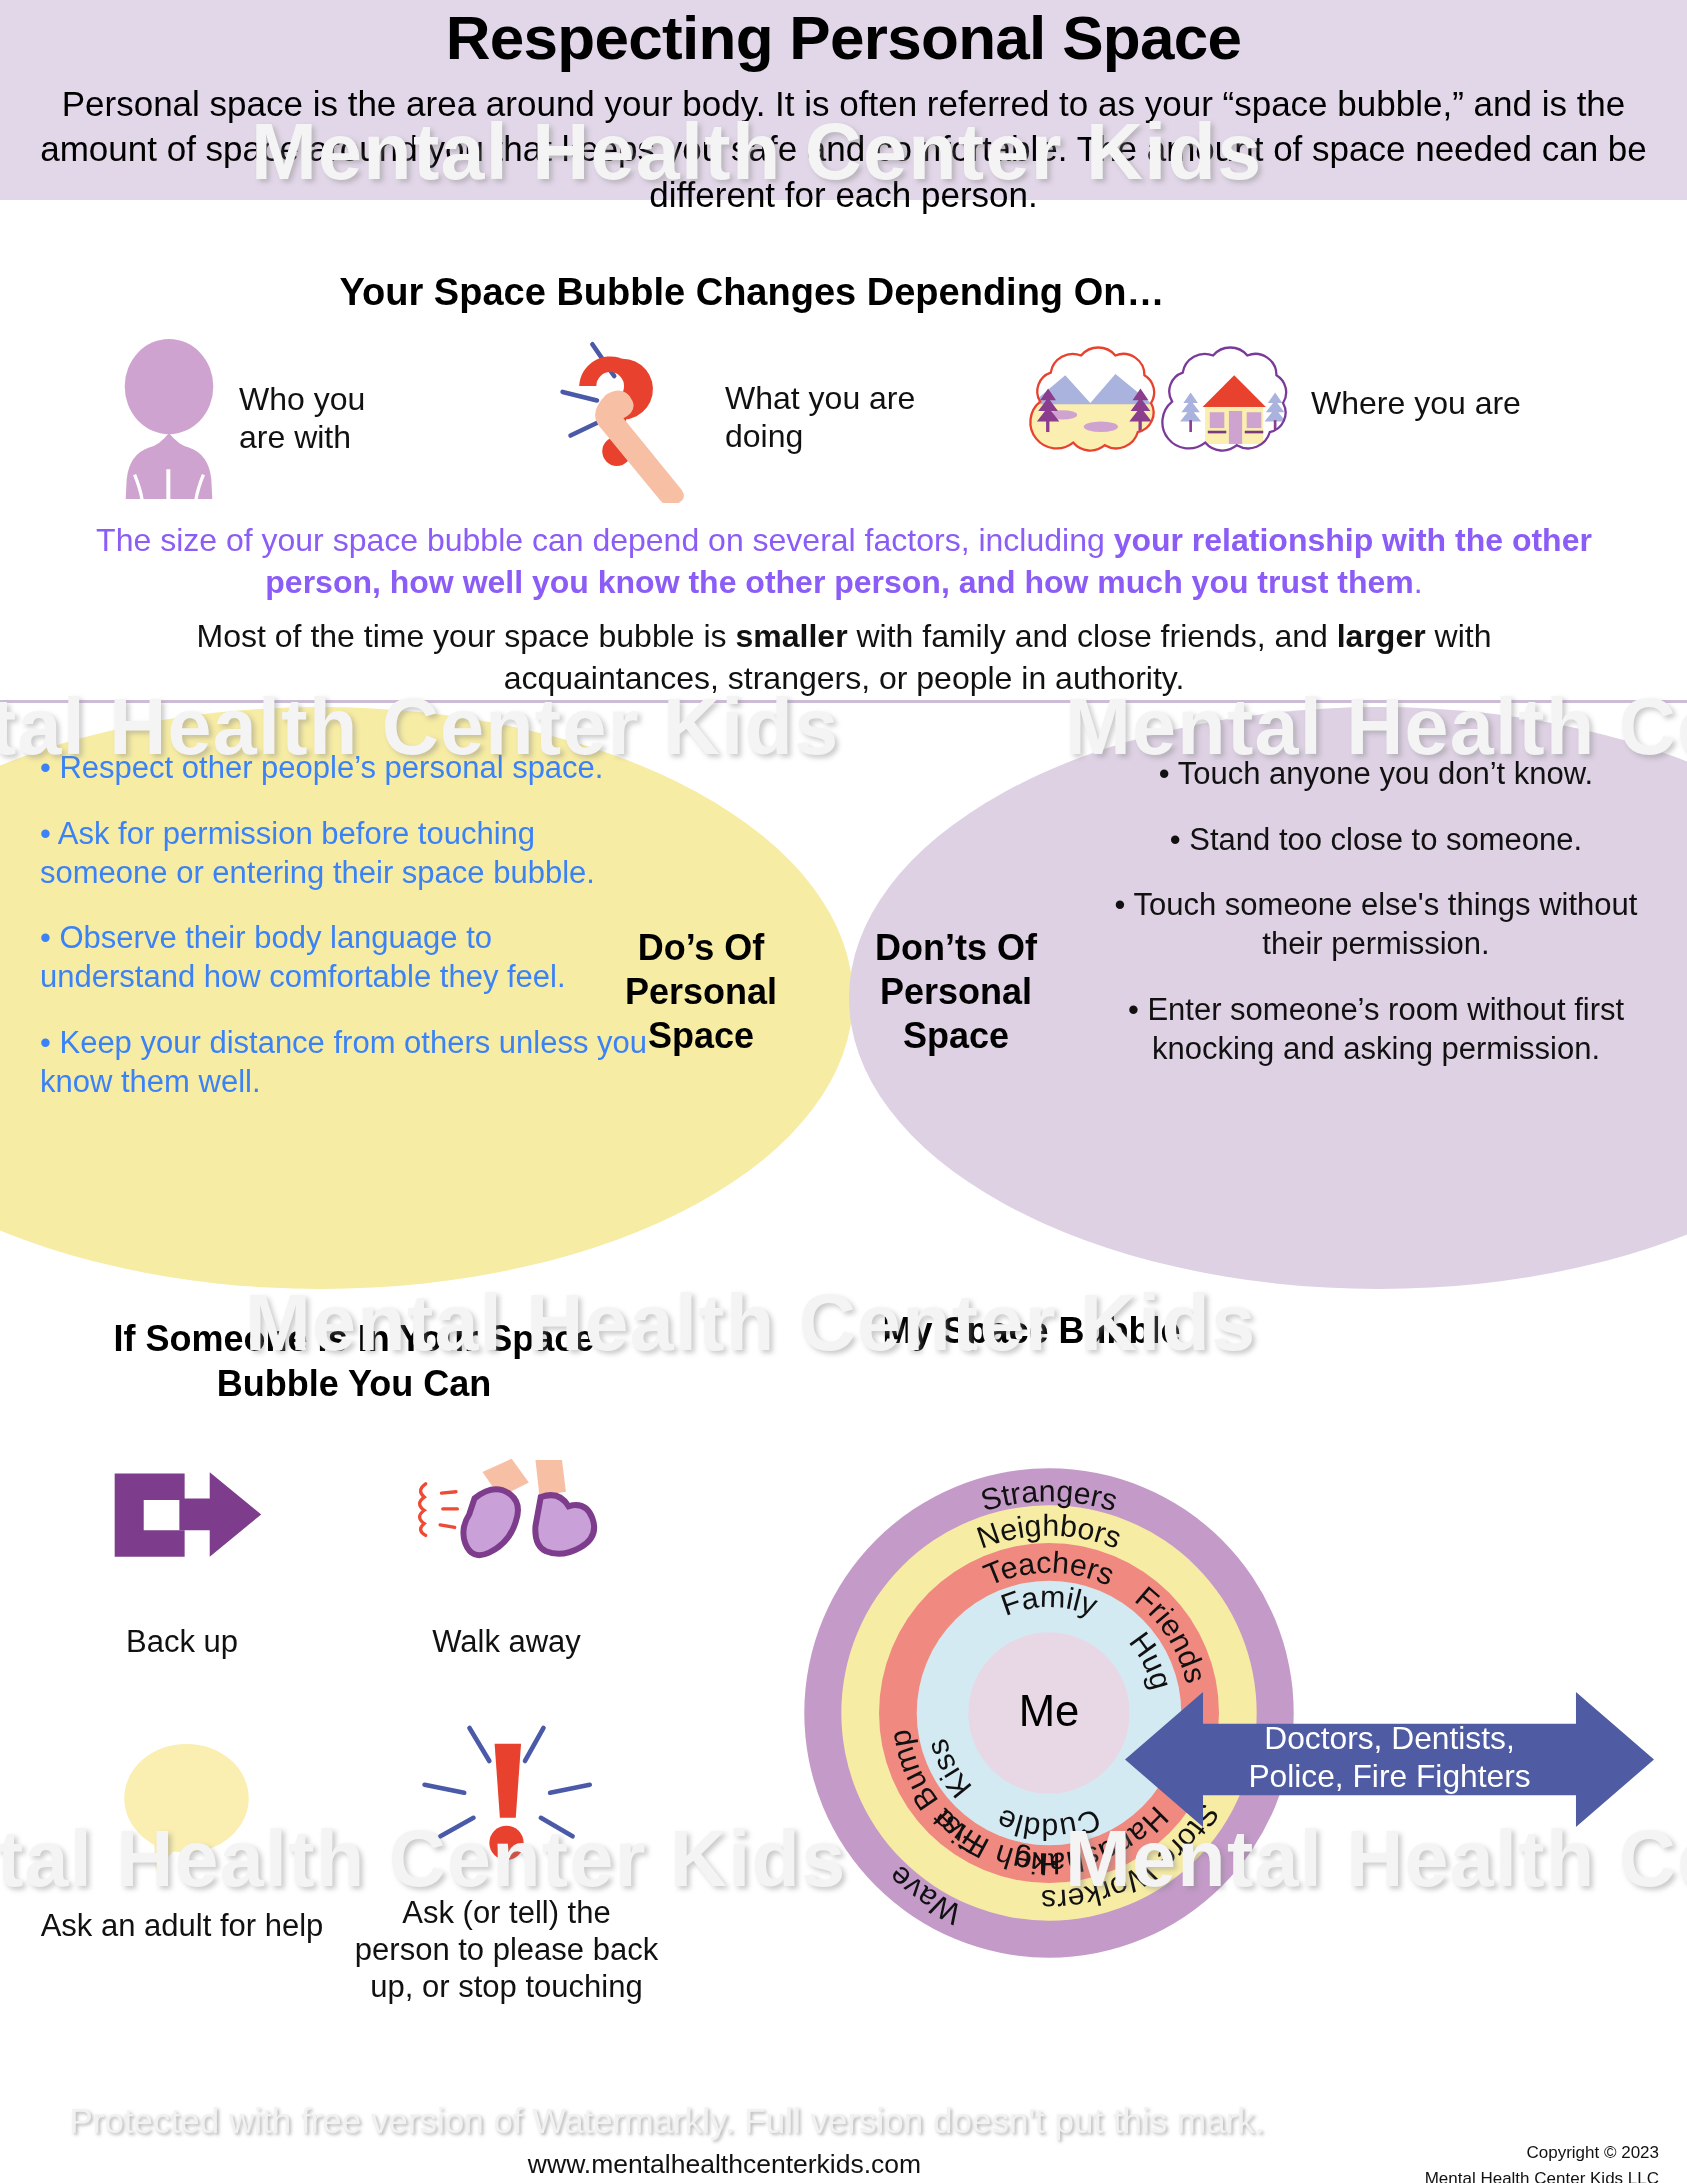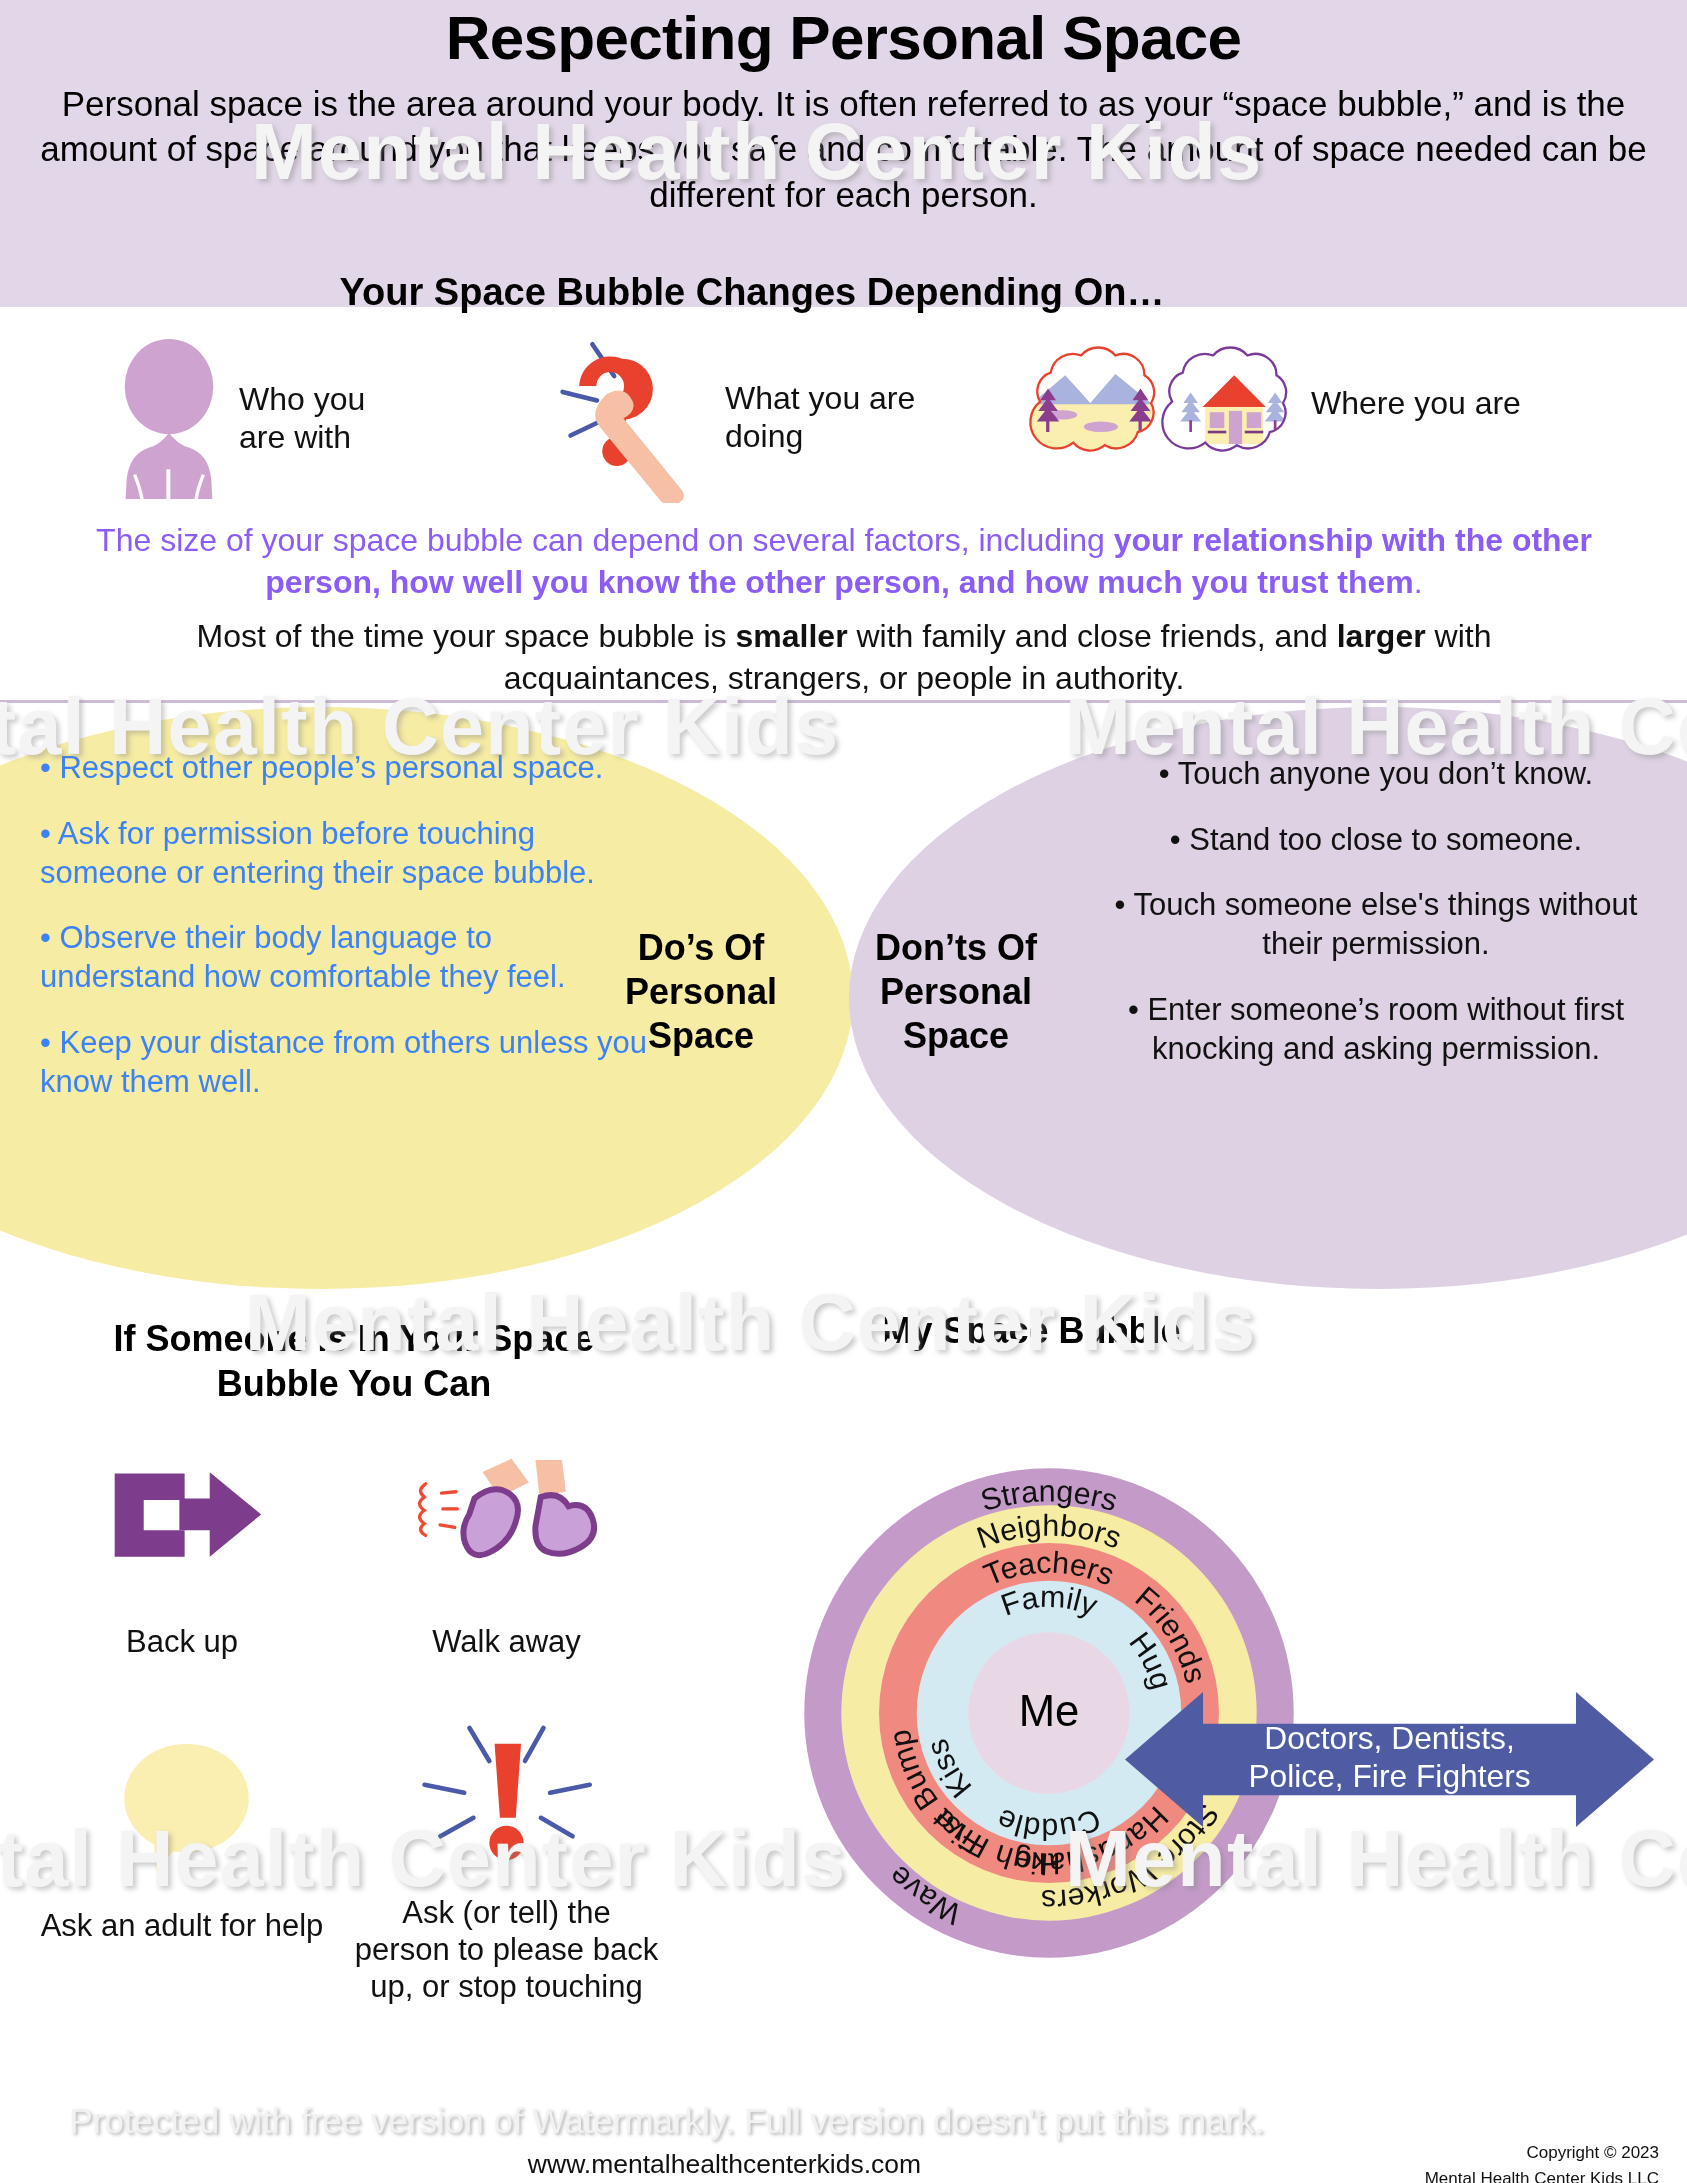--- a/index.html
+++ b/index.html
@@ -7,21 +7,21 @@
   body {
     font-family:"Liberation Sans", sans-serif;
     background:#ffffff;
     position:relative;
     overflow:hidden;
     color:#111111;
   }
 
   
   .header-band {
-    position:absolute; left:0; top:0; width:1687px; height:307px;
+    position:absolute; left:0; top:0; width:1687px; height:200px;
     background:#e2d7e8;
     display:flex; flex-direction:column; align-items:center;
     padding-top:5.3px;
   }
   .page-title {
     font-size:62px; font-weight:bold; letter-spacing:-0.7px;
     line-height:1.05; text-align:center; color:#000;
   }
   .header-desc {
     font-size:35px; line-height:1.30; text-align:center; color:#000;

